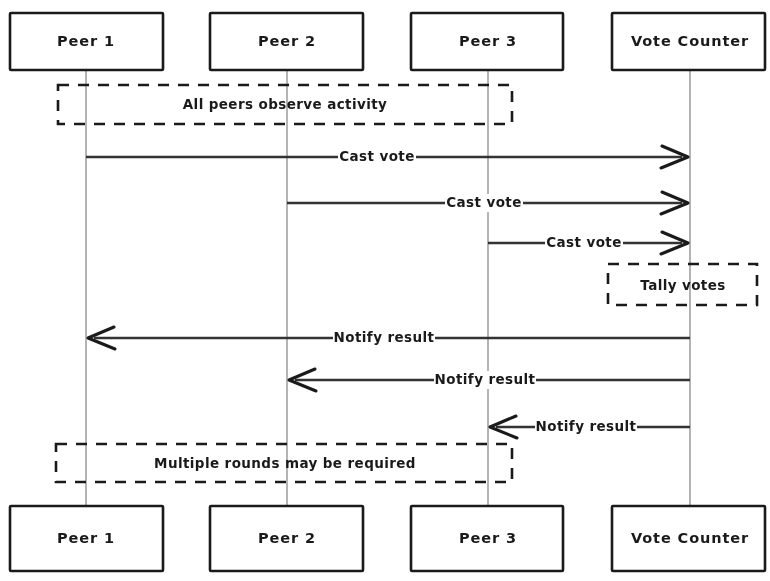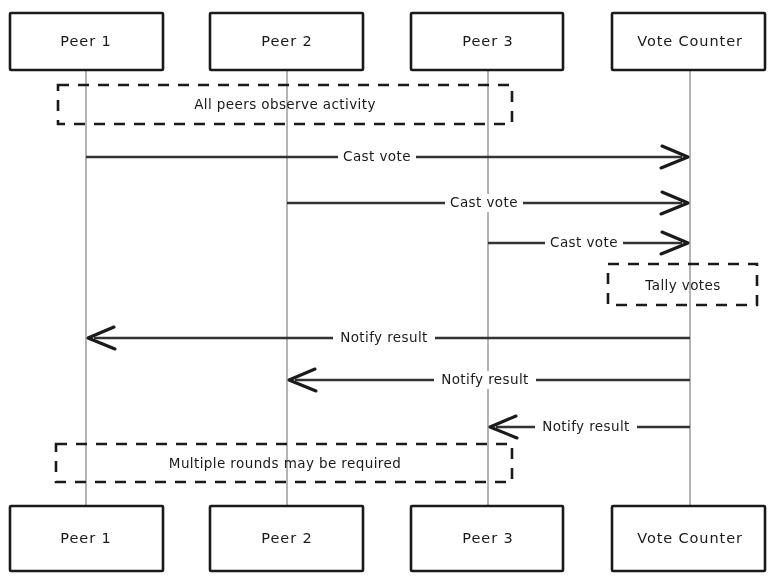--- a/index.html
+++ b/index.html
@@ -13,20 +13,21 @@
     position: relative;
     font-family: "DejaVu Sans", sans-serif;
     overflow: hidden;
   }
   #diagram-root {
     position: absolute;
     left: 0;
     top: 0;
     width: 690px;
     height: 581px;
+    font-weight: bold;
   }
   svg#sequence-svg {
     display: block;
     width: 770px;
     height: 581px;
   }
   .actor-box {
     fill: #ffffff;
     stroke: #1a1a1a;
     stroke-width: 2.6;

